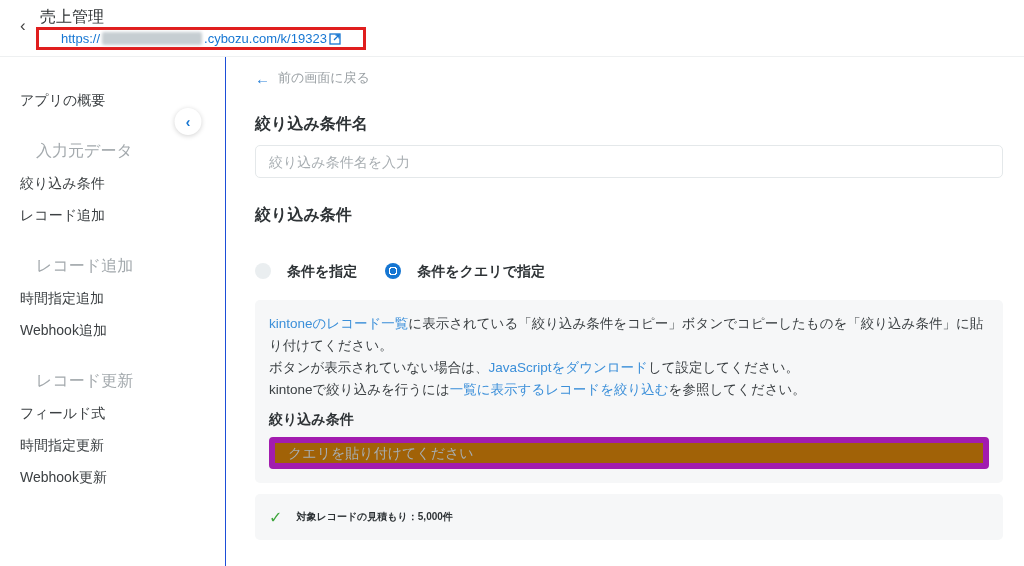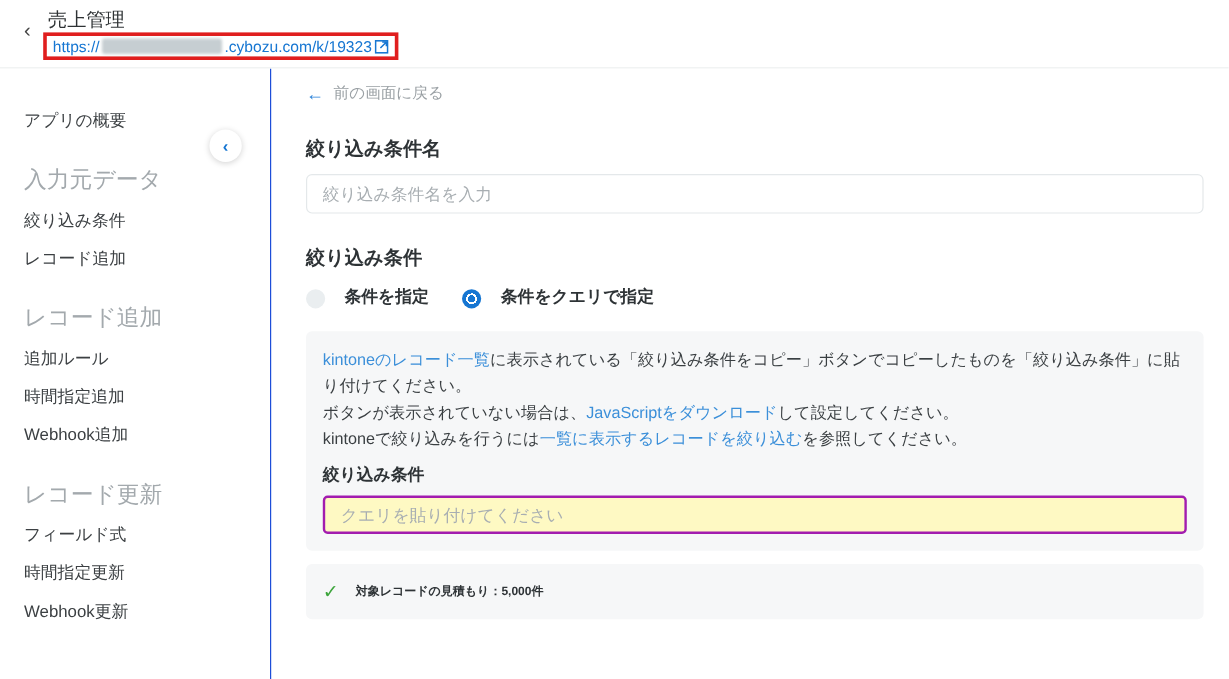--- a/index.html
+++ b/index.html
@@ -6,32 +6,32 @@
   html,body { width:1024px; height:566px; overflow:hidden; background:#fff;
     font-family:"Liberation Sans","DejaVu Sans",sans-serif; color:#3a3f42; }
   .page { position:relative; width:1024px; height:566px; }
 
   
   .header { height:57px; border-bottom:1px solid #eef0f1; position:relative; background:#fff; }
   .hdr-back { position:absolute; left:20px; top:17px; font-size:17px; color:#444;
     cursor:pointer; line-height:1; }
   .hdr-title { position:absolute; left:40px; top:7px; font-size:16px; font-weight:500; color:#2e3234; }
   .url-box { position:absolute; left:36px; top:27px; display:inline-flex; align-items:center;
-    border:3px solid var(--annotation_red,#e01e1e); padding:1px 5px; background:#fff;text-align:right; }
+    border:3px solid var(--annotation_red,#e01e1e); padding:1px 22px; background:#fff;text-align:right; }
   .url-text { font-size:13px; color:var(--accent,#1676d2); display:inline-flex; align-items:center; }
   .redaction { display:inline-block; width:100px; height:13px; background:#c6ced2;
     border-radius:2px; filter:blur(1.5px); margin:0 2px; }
   .ext-icon { margin-left:2px; display:inline-flex; }
 
   
   .body-row { display:flex; height:509px; }
   .sidebar { width:226px; border-right:1px solid #1d4ed8; padding-top:27px; flex-shrink:0; background:#fff; }
   .nav-item { height:32px; line-height:32px; padding-left:20px; font-size:14px; color:#3c4043;
     cursor:pointer; white-space:nowrap; }
-  .nav-section { height:32px; line-height:32px; padding-left:20px; font-size:19px; color:#a3a9ad;
+  .nav-section { height:32px; line-height:32px; padding-left:36px; font-size:16px; color:#a3a9ad;
     margin-top:19px; white-space:nowrap; }
   .collapse-btn { position:absolute; left:188px; top:108px; transform:translateX(-50%);
     width:27px; height:27px; border-radius:50%; background:#fff;
     box-shadow:0 1px 5px rgba(0,0,0,.18); display:flex; align-items:center; justify-content:center;
     color:var(--accent,#1676d2); font-size:14px; font-weight:bold; cursor:pointer; z-index:5; }
 
   
   .main { flex:1; padding:12px 0 0 29px; }
   .content { width:748px; }
   .back-link { display:flex; align-items:center; font-size:13px; color:#9aa0a4; cursor:pointer; }
@@ -40,31 +40,31 @@
 
   .field-label { font-size:16px; font-weight:bold; color:#2e3336; margin-top:27px; }
   .text-input { width:748px; height:33px; margin-top:10px; border:1px solid #e4e8ea; border-radius:5px;
     padding:0 13px; font-size:14px; color:#3a3f42; outline:none; background:#fff;
     font-family:Liberation Sans, sans-serif; }
   .text-input::placeholder { color:#a8aeb2; }
   .help-line { font-size:12px; color:#9aa0a4; margin-top:7px; }
   .link { color:var(--link,#3b8fd9); cursor:pointer; }
 
   .radio-row { display:flex; align-items:center; margin-top:13px; }
-  .radio-opt { display:flex; align-items:flex-end; cursor:pointer; margin-right:28px; }
+  .radio-opt { display:flex; align-items:flex-start; cursor:pointer; margin-right:28px;margin-top:24px; }
   .radio-circle { width:16px; height:16px; border-radius:50%; background:#eaeef0; flex-shrink:0; }
   .radio-circle.checked { background:radial-gradient(circle at center,
       var(--accent,#1676d2) 0 3px, #fff 3px 4.5px, var(--accent,#1676d2) 4.5px); }
   .radio-label { font-size:14px; font-weight:bold; color:#2e3336; margin-left:16px; }
 
   .info-box { margin-top:19px; background:#f6f7f8; border-radius:5px; padding:13px 14px 14px 14px; }
   .info-line { font-size:13.5px; line-height:22px; color:#3a3f42; }
   .inner-label { font-size:14px; font-weight:bold; color:#2e3336; margin-top:10px; }
-  .inner-input { width:720px; height:32px; margin-top:8px; border:2px solid #a21caf; border-radius:4px;
-    padding:0 13px; font-size:14px; outline:none; background:#fef9c3;
+  .inner-input { width:720px; height:32px; margin-top:8px; border:6px solid #a21caf; border-radius:4px;
+    padding:0 13px; font-size:14px; outline:none; background:#a16207;
     font-family:"Liberation Sans","DejaVu Sans",sans-serif; }
   .inner-input::placeholder { color:#a8aeb2; }
 
   .estimate-box { margin-top:11px; background:#f6f7f8; border-radius:5px; height:46px;
     display:flex; align-items:center; padding:0 14px; }
   .check-green { color:var(--green,#3da53c); font-size:16px; font-weight:bold; }
   .estimate-text { font-size:10px; font-weight:bold; color:#2e3336; margin-left:14px; }
 </style>
 </head>
 <body>
@@ -92,21 +92,20 @@
   <div class="collapse-btn">‹</div>
 
   <div class="body-row">
 
     <div class="sidebar">
       <div class="nav-item">アプリの概要</div>
       <div class="nav-section">入力元データ</div>
       <div class="nav-item">絞り込み条件</div>
       <div class="nav-item">レコード追加</div>
       <div class="nav-section">レコード追加</div>
-      <div class="nav-item">追加ルール</div>
       <div class="nav-item">時間指定追加</div>
       <div class="nav-item">Webhook追加</div>
       <div class="nav-section">レコード更新</div>
       <div class="nav-item">フィールド式</div>
       <div class="nav-item">時間指定更新</div>
       <div class="nav-item">Webhook更新</div>
     </div>
 
     <div class="main">
       <div class="content">

